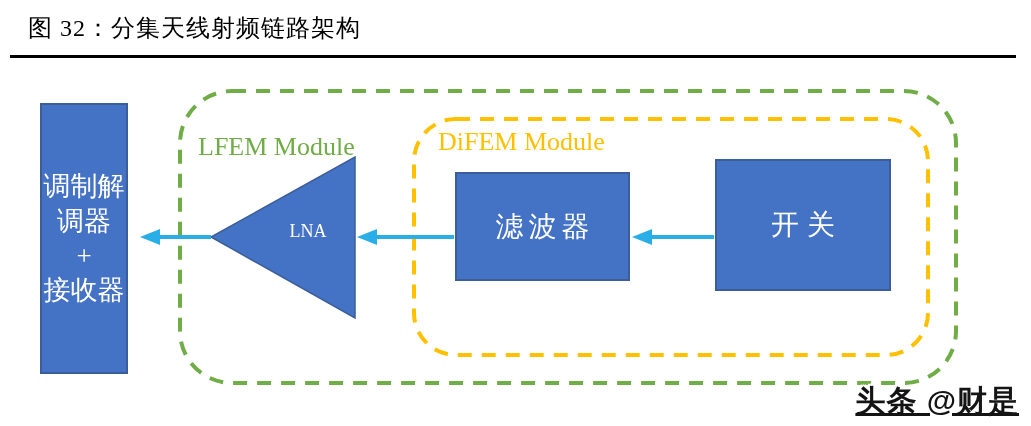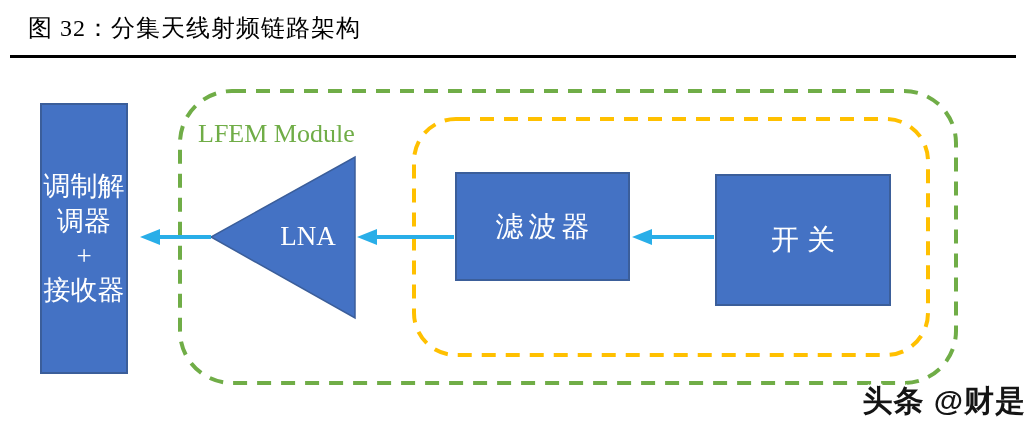--- a/index.html
+++ b/index.html
@@ -45,52 +45,53 @@
     border: 2px solid var(--blueBorder);
     color: #fff;
     display: flex;
     align-items: center;
     justify-content: center;
     text-align: center;
     white-space: pre-line;
   }
   .modem-box  { left: 40px;  top: 103px; width: 88px;  height: 271px; font-size: 27px; line-height: 1.28; }
   .filter-box { left: 455px; top: 172px; width: 175px; height: 109px; font-size: 28px; letter-spacing: 5px; text-indent: 5px; }
-  .switch-box { left: 715px; top: 174px; width: 176px; height: 132px; font-size: 28px; letter-spacing: 8px; text-indent: 8px; }
+  .switch-box { left: 715px; top: 159px; width: 176px; height: 132px; font-size: 28px; letter-spacing: 8px; text-indent: 8px; }
 
   .module-label {
     position: absolute;
     font-size: 26px;
     white-space: nowrap;
   }
-  .lfem-label  { left: 198px; top: 119px; color: var(--green); text-align: right; }
+  .lfem-label  { left: 198px; top: 132px; color: var(--green); text-align: right; }
   .difem-label { left: 438px; top: 127px; color: var(--gold); }
 
   .lna-label {
     position: absolute;
     left: 258px;
     top: 221px;
     width: 100px;
     text-align: center;
-    font-size: 27px;
+    font-size: 18px;
     color: #fff;
   }
   .watermark {
     position: absolute;
-    right: 5px;
+    right: 12px;
     bottom: 4px;
     font-family: "Liberation Sans", sans-serif;
     font-size: 30px;
     font-weight: bold;
     color: #141414;
     letter-spacing: 1px;
     text-shadow:
       -2px -2px 0 #fff, 2px -2px 0 #fff, -2px 2px 0 #fff, 2px 2px 0 #fff,
       -2px 0 0 #fff, 2px 0 0 #fff, 0 -2px 0 #fff, 0 2px 0 #fff;
     white-space: nowrap;
+    text-decoration: underline;
   }
 </style>
 </head>
 <body>
 
 <div class="page">
 
   <div class="fig-title">图 32：分集天线射频链路架构</div>
   <div class="title-rule"></div>
 
@@ -114,20 +115,21 @@
       <polygon class="arrow-head" points="140,237 160,229 160,245"></polygon>
     </svg>
 
     <div class="node-box modem-box">调制解
 调器
 +
 接收器</div>
 
     <div class="module-label lfem-label">LFEM Module</div>
 
+    <div class="module-label difem-label">DiFEM Module</div>
 
     <div class="lna-label">LNA</div>
 
     <div class="node-box filter-box">滤波器</div>
 
     <div class="node-box switch-box">开关</div>
 
     <div class="watermark">头条 @财是</div>
   </div>
 

